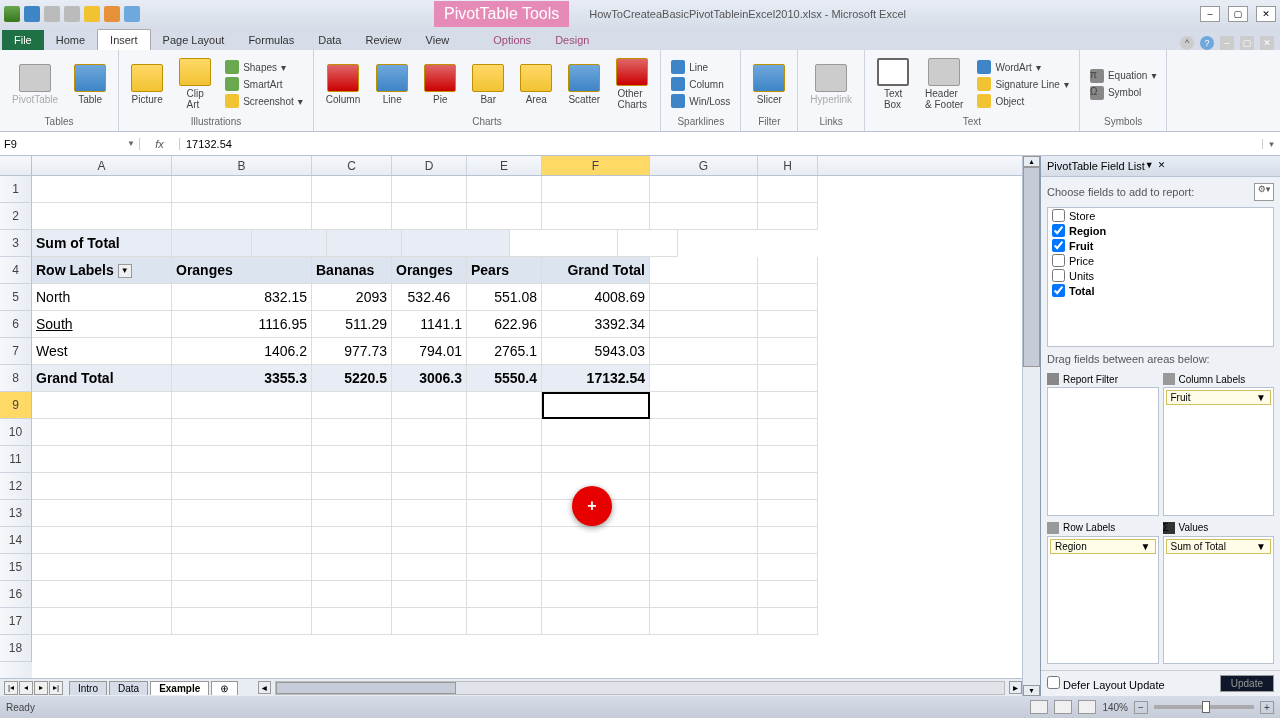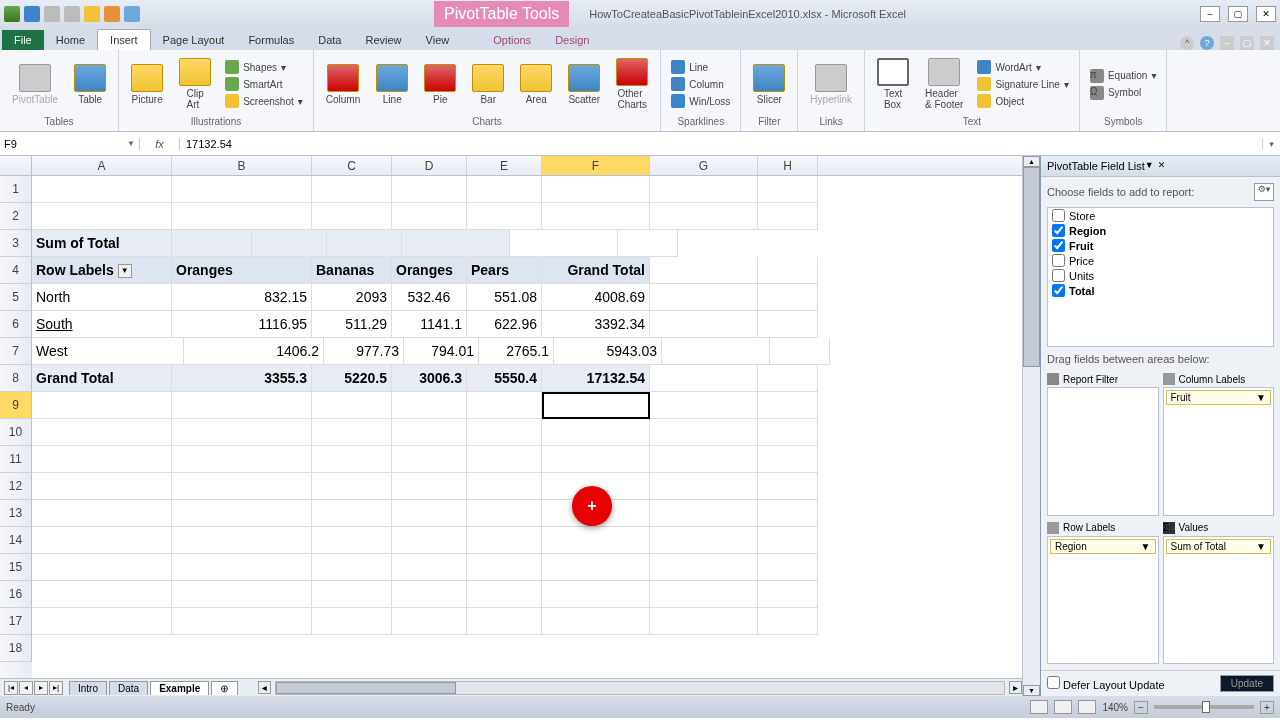--- a/index.html
+++ b/index.html
@@ -405,21 +405,21 @@
             <div class="cell " style="width: 140px; text-decoration: underline;">South</div>
             <div class="cell num" style="width: 140px;">1116.95</div>
             <div class="cell num" style="width: 80px;">511.29</div>
             <div class="cell num" style="width: 75px;">1141.1</div>
             <div class="cell num" style="width: 75px;">622.96</div>
             <div class="cell num" style="width: 108px;">3392.34</div>
             <div class="cell " style="width: 108px;"></div>
             <div class="cell " style="width: 60px;"></div>
           </div>
           <div class="cell-row">
-            <div class="cell " style="width: 152px;">West</div>
+            <div class="cell " style="width: 140px;">West</div>
             <div class="cell num" style="width: 140px;">1406.2</div>
             <div class="cell num" style="width: 80px;">977.73</div>
             <div class="cell num" style="width: 75px;">794.01</div>
             <div class="cell num" style="width: 75px;">2765.1</div>
             <div class="cell num" style="width: 108px;">5943.03</div>
             <div class="cell " style="width: 108px;"></div>
             <div class="cell " style="width: 60px;"></div>
           </div>
           <div class="cell-row">
             <div class="cell pivot-light bold" style="width: 140px;">Grand Total</div>

